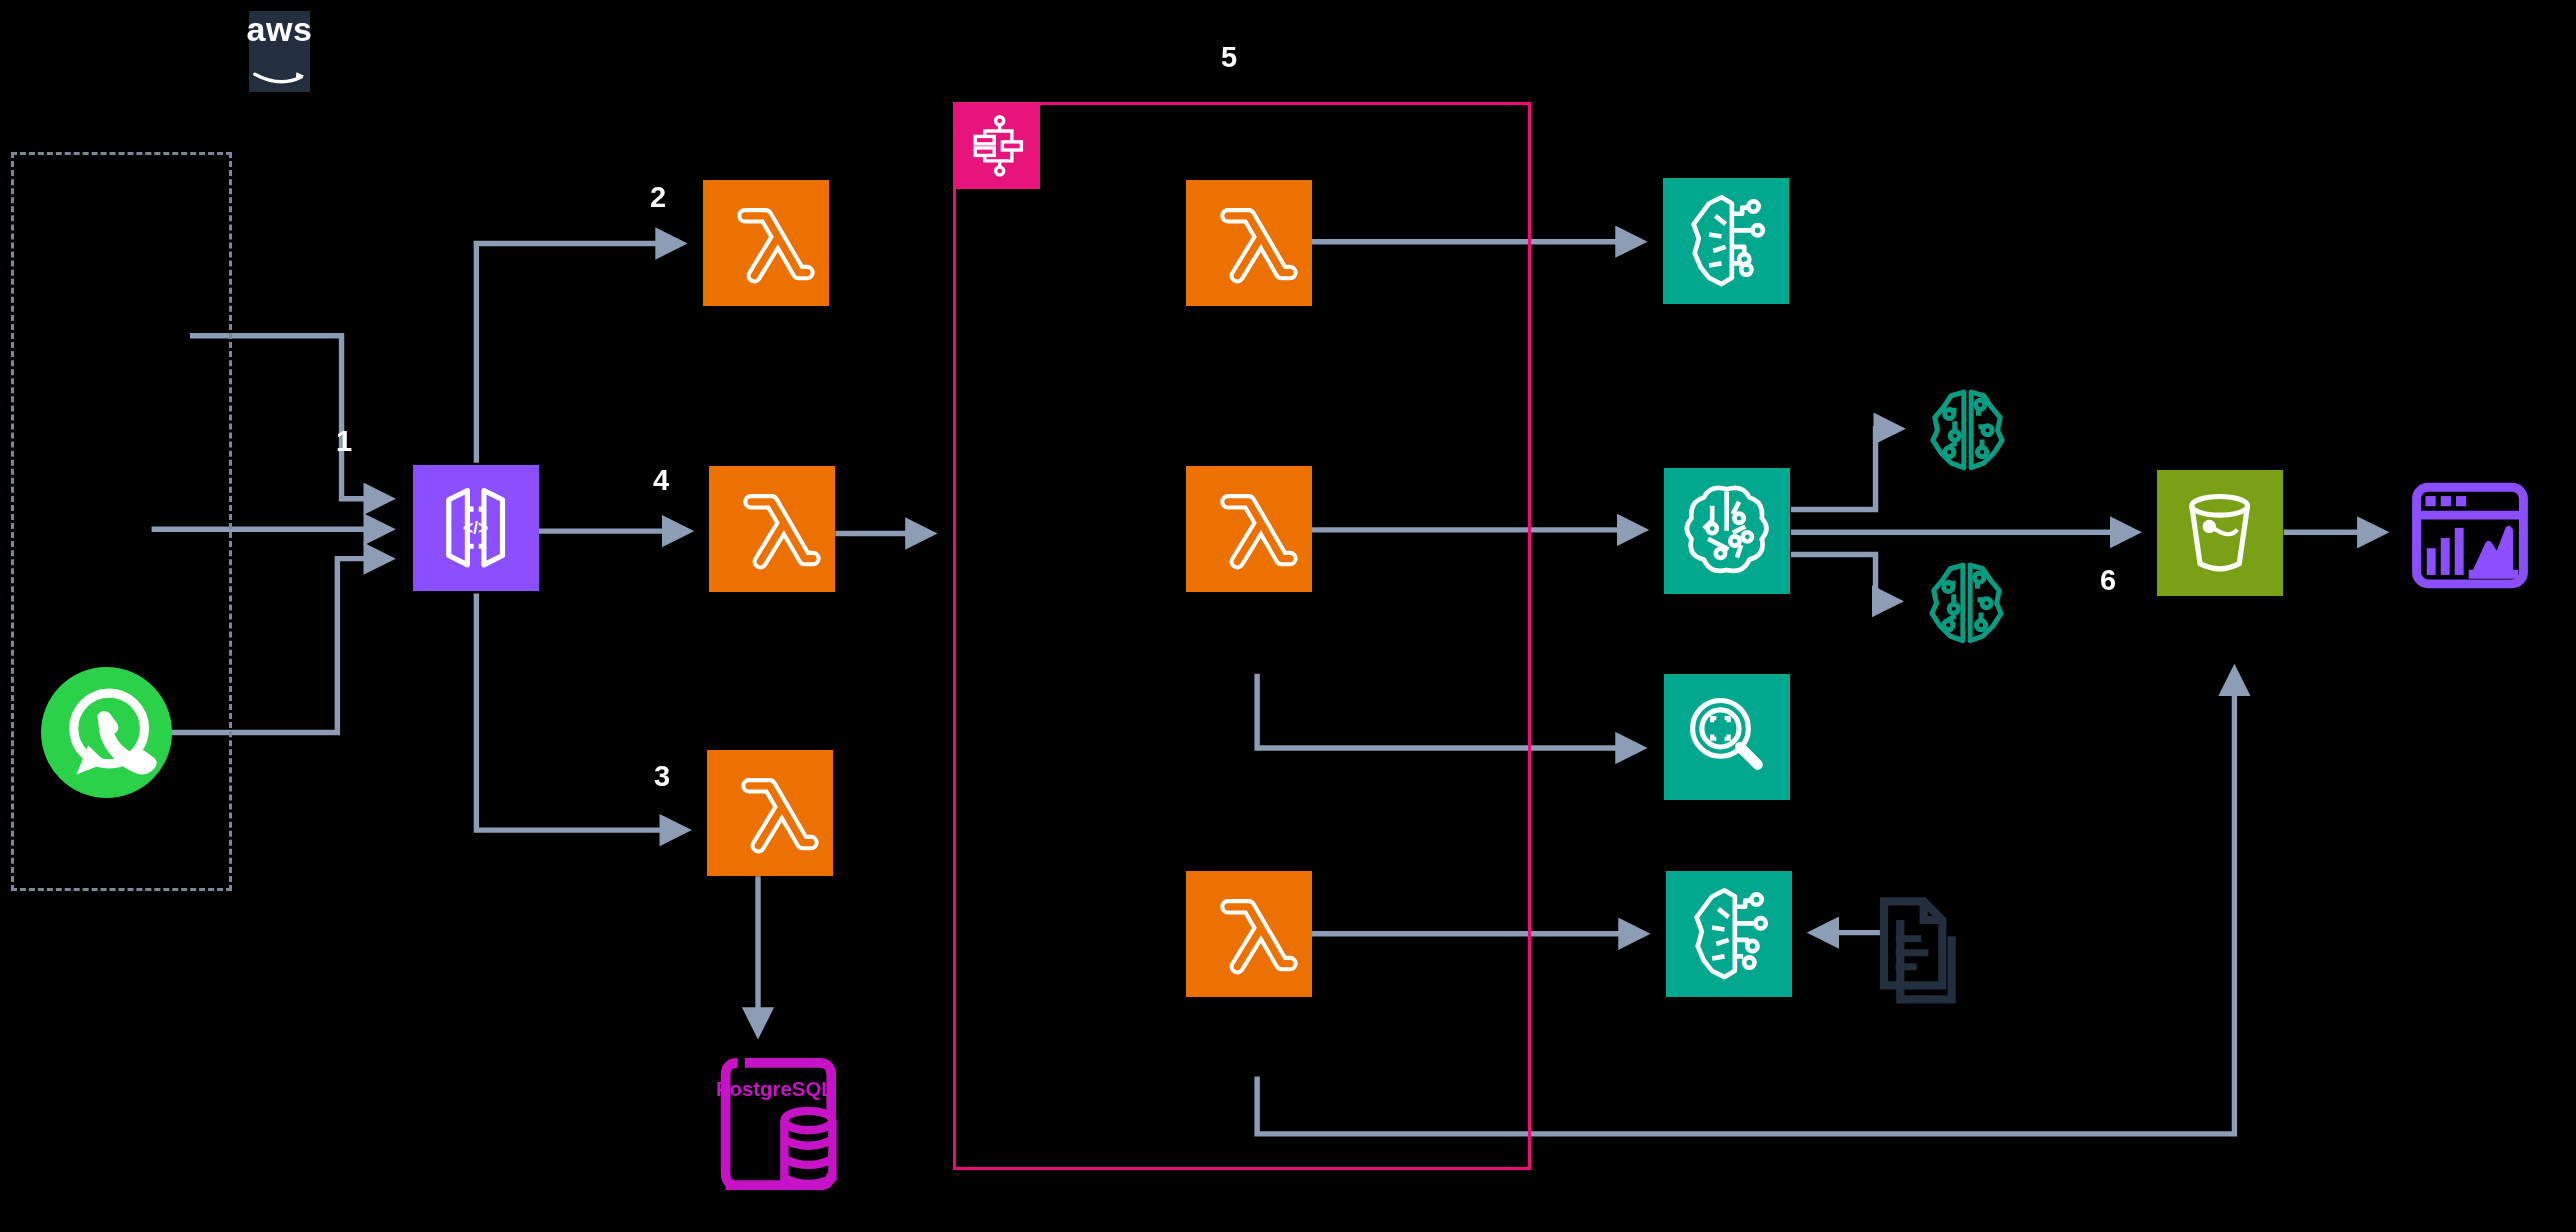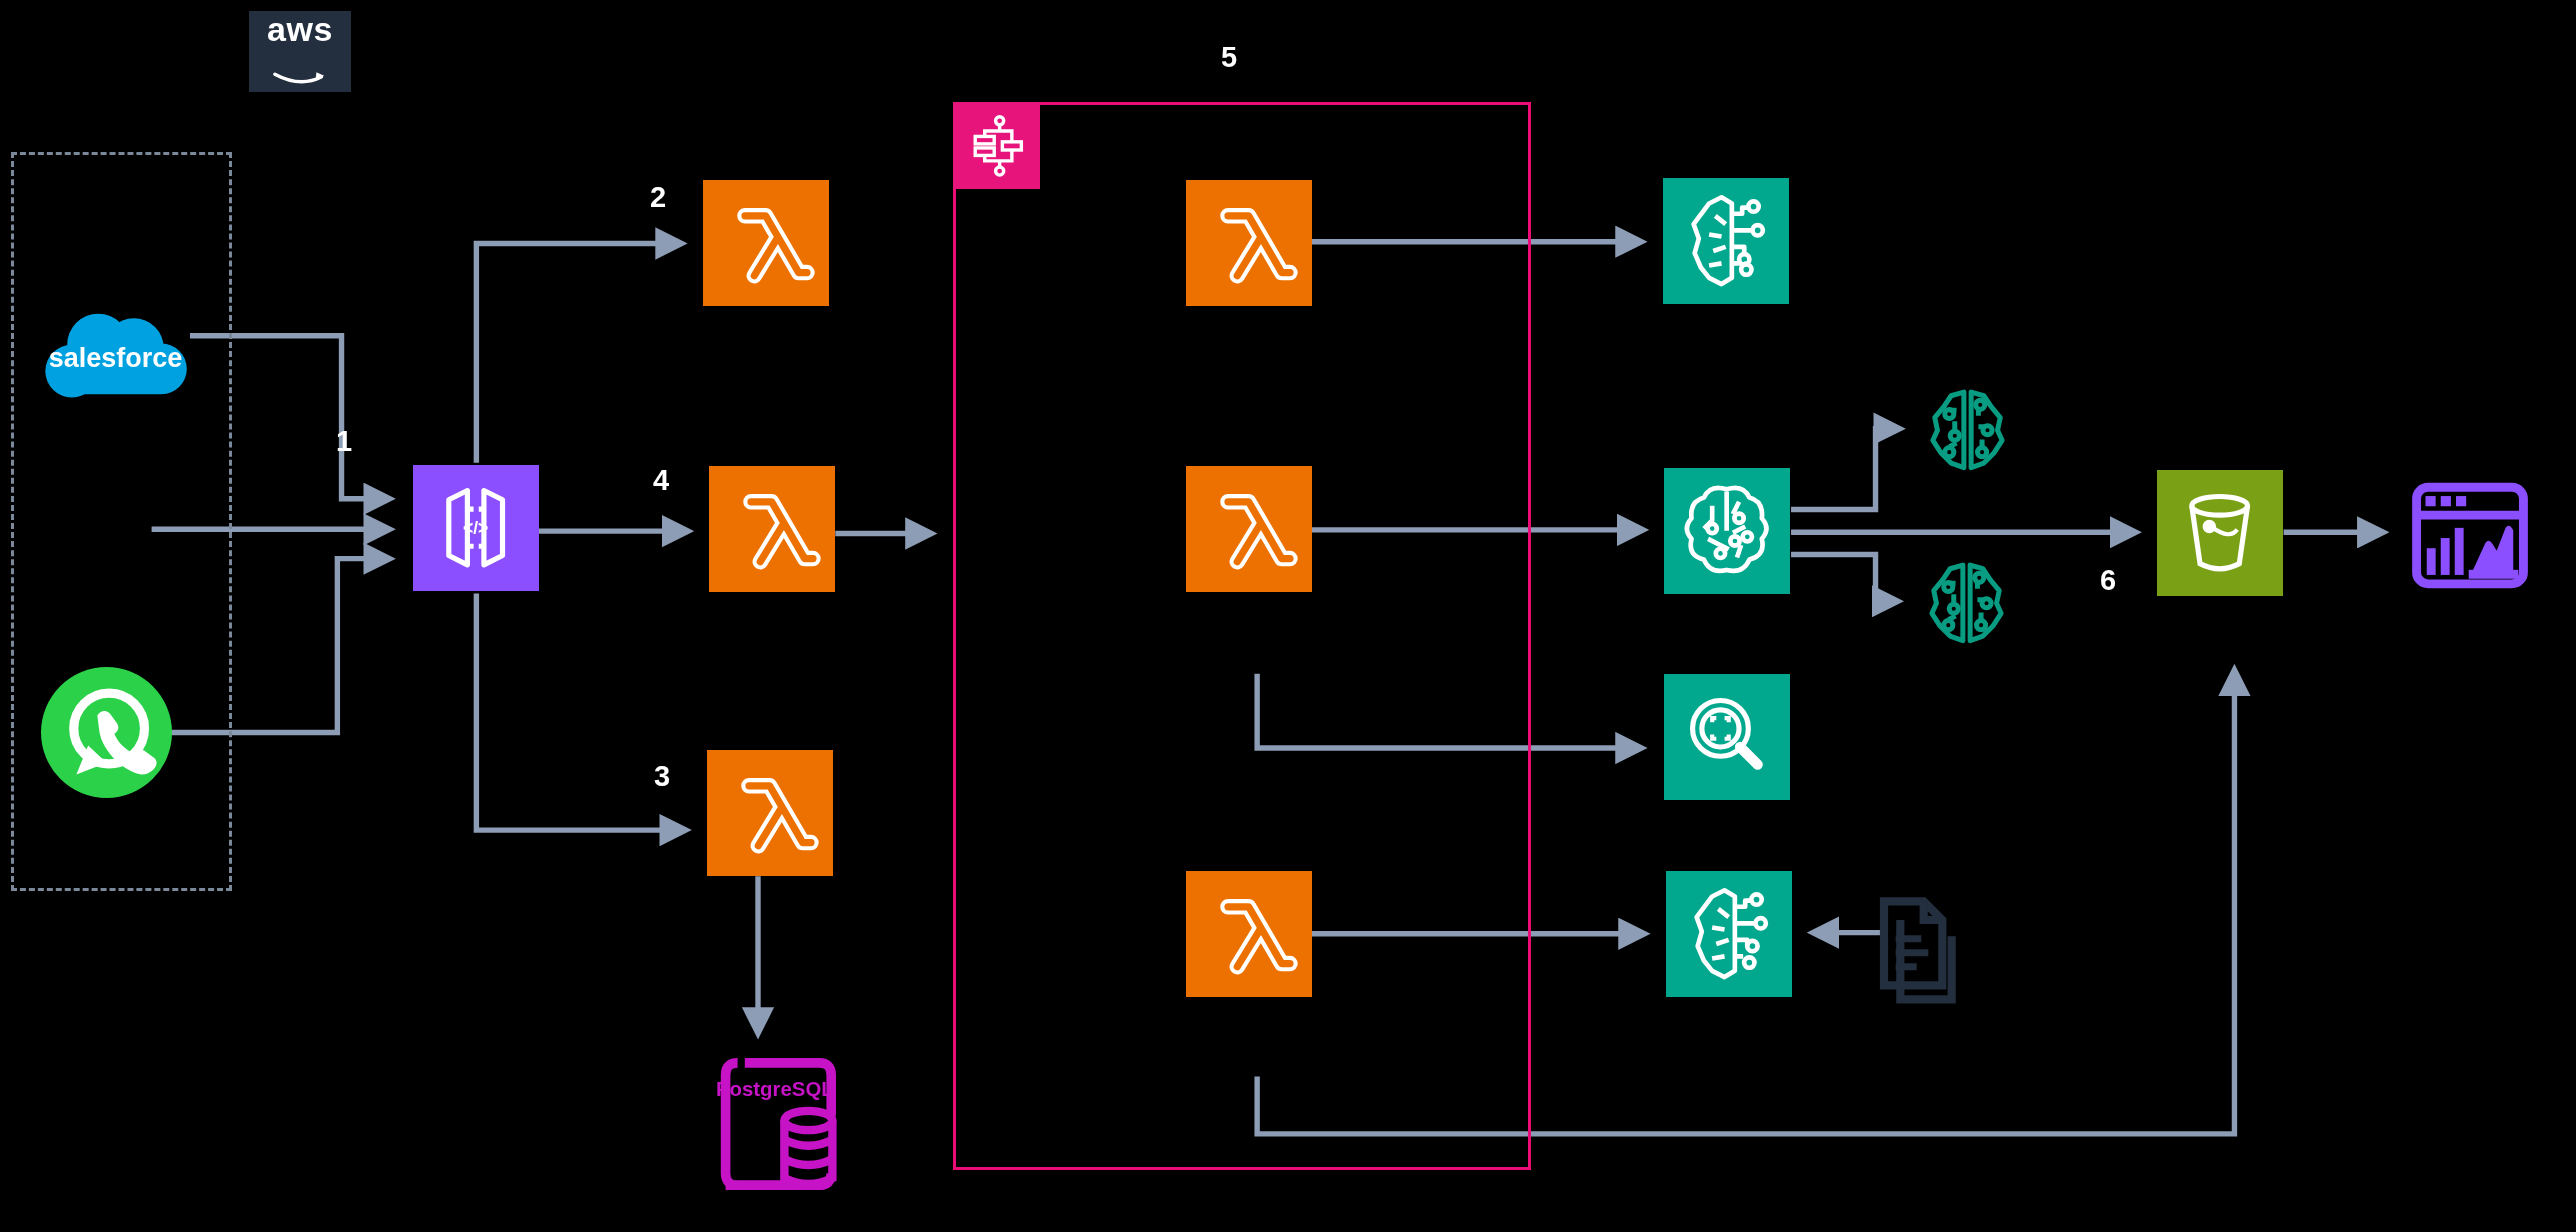--- a/index.html
+++ b/index.html
@@ -20,21 +20,21 @@
   .wires{position:absolute;left:0;top:0;width:2576px;height:1233px;}
   .wire{stroke:var(--c-line);stroke-width:9;fill:none;}
   .ah{fill:var(--c-line);}
   .dashedbox{position:absolute;left:10.8px;top:152px;width:215px;height:733px;
              border:3px dashed var(--c-dashed);background:transparent;}
   .pinkbox{position:absolute;left:953px;top:102px;width:572px;height:1062px;
            border:3px solid var(--c-stepfn_border);background:transparent;}
   .badge{position:absolute;left:953px;top:102px;width:87px;height:87px;
          background:var(--c-stepfn_badge);display:flex;align-items:center;justify-content:center;}
   .badge svg{width:78%;height:78%;}
-  .awslogo{position:absolute;left:249px;top:10.8px;width:102px;height:81px;background:var(--c-aws_square);
+  .awslogo{position:absolute;left:249px;top:10.8px;width:61px;height:81px;background:var(--c-aws_square);
            display:flex;flex-direction:column;align-items:center;justify-content:center;gap:27px;}
   .awslogo .t{color:#fff;font-size:34px;font-weight:700;letter-spacing:0.6px;line-height:.9;}
   .sf-wrap{position:absolute;left:35px;top:300px;width:161px;height:117px;}
   .sf-text{position:absolute;left:0;top:0;width:100%;height:100%;display:flex;align-items:center;justify-content:center;
            color:#fff;font-size:27px;font-weight:600;letter-spacing:0;}
   .wa-wrap{position:absolute;left:41px;top:667px;width:131px;height:131px;}
   .pg-wrap{position:absolute;left:716px;top:1053px;width:132px;height:147px;}
   .docs-wrap{position:absolute;left:1877px;top:894px;width:84px;height:115px;}
   .brain-sm{position:absolute;width:95px;height:91px;}
   .qs-wrap{position:absolute;left:2404px;top:477px;width:132px;height:117px;}
@@ -73,32 +73,20 @@
   <div class="awslogo">
     <div class="t">aws</div>
     <svg width="58" height="18" viewBox="0 0 120 36">
       <path d="M8 6 Q60 34 104 12" stroke="#fff" stroke-width="7" fill="none" stroke-linecap="round"></path>
       <path d="M92 20 L110 9 L94 2 Z" fill="#fff"></path>
     </svg>
   </div>
 
   <div class="dashedbox"></div>
 
-  <div class="sf-wrap">
-    <svg width="161" height="117" viewBox="0 0 280 200">
-      <g fill="var(--c-salesforce)">
-        <circle cx="64" cy="122" r="46"></circle>
-        <circle cx="110" cy="76" r="54"></circle>
-        <circle cx="172" cy="82" r="52"></circle>
-        <circle cx="220" cy="118" r="44"></circle>
-        <rect x="52" y="96" width="196" height="66" rx="32"></rect>
-      </g>
-    </svg>
-    <div class="sf-text">salesforce</div>
-  </div>
 
   <div class="wa-wrap">
     <svg width="131" height="131" viewBox="0 0 100 100">
       <circle cx="50" cy="50" r="50" fill="var(--c-whatsapp)"></circle>
       <circle cx="52" cy="47" r="27" stroke="#fff" stroke-width="7" fill="none"></circle>
       <path d="M27 82 L36 60 L50 73 Z" fill="#fff"></path>
       <path d="M43 37 c3 -5 8 -4 10 -1 l5 7 c2 3 1 6 -2 8 c3 7 8 12 15 15 c2 -3 5 -4 8 -2 l7 5 c3 2 3 6 0 9 c-4 4 -9 5 -14 3 c-12 -5 -21 -14 -26 -26 c-2 -6 -2 -12 -3 -18 z" fill="#fff"></path>
     </svg>
   </div>
 

